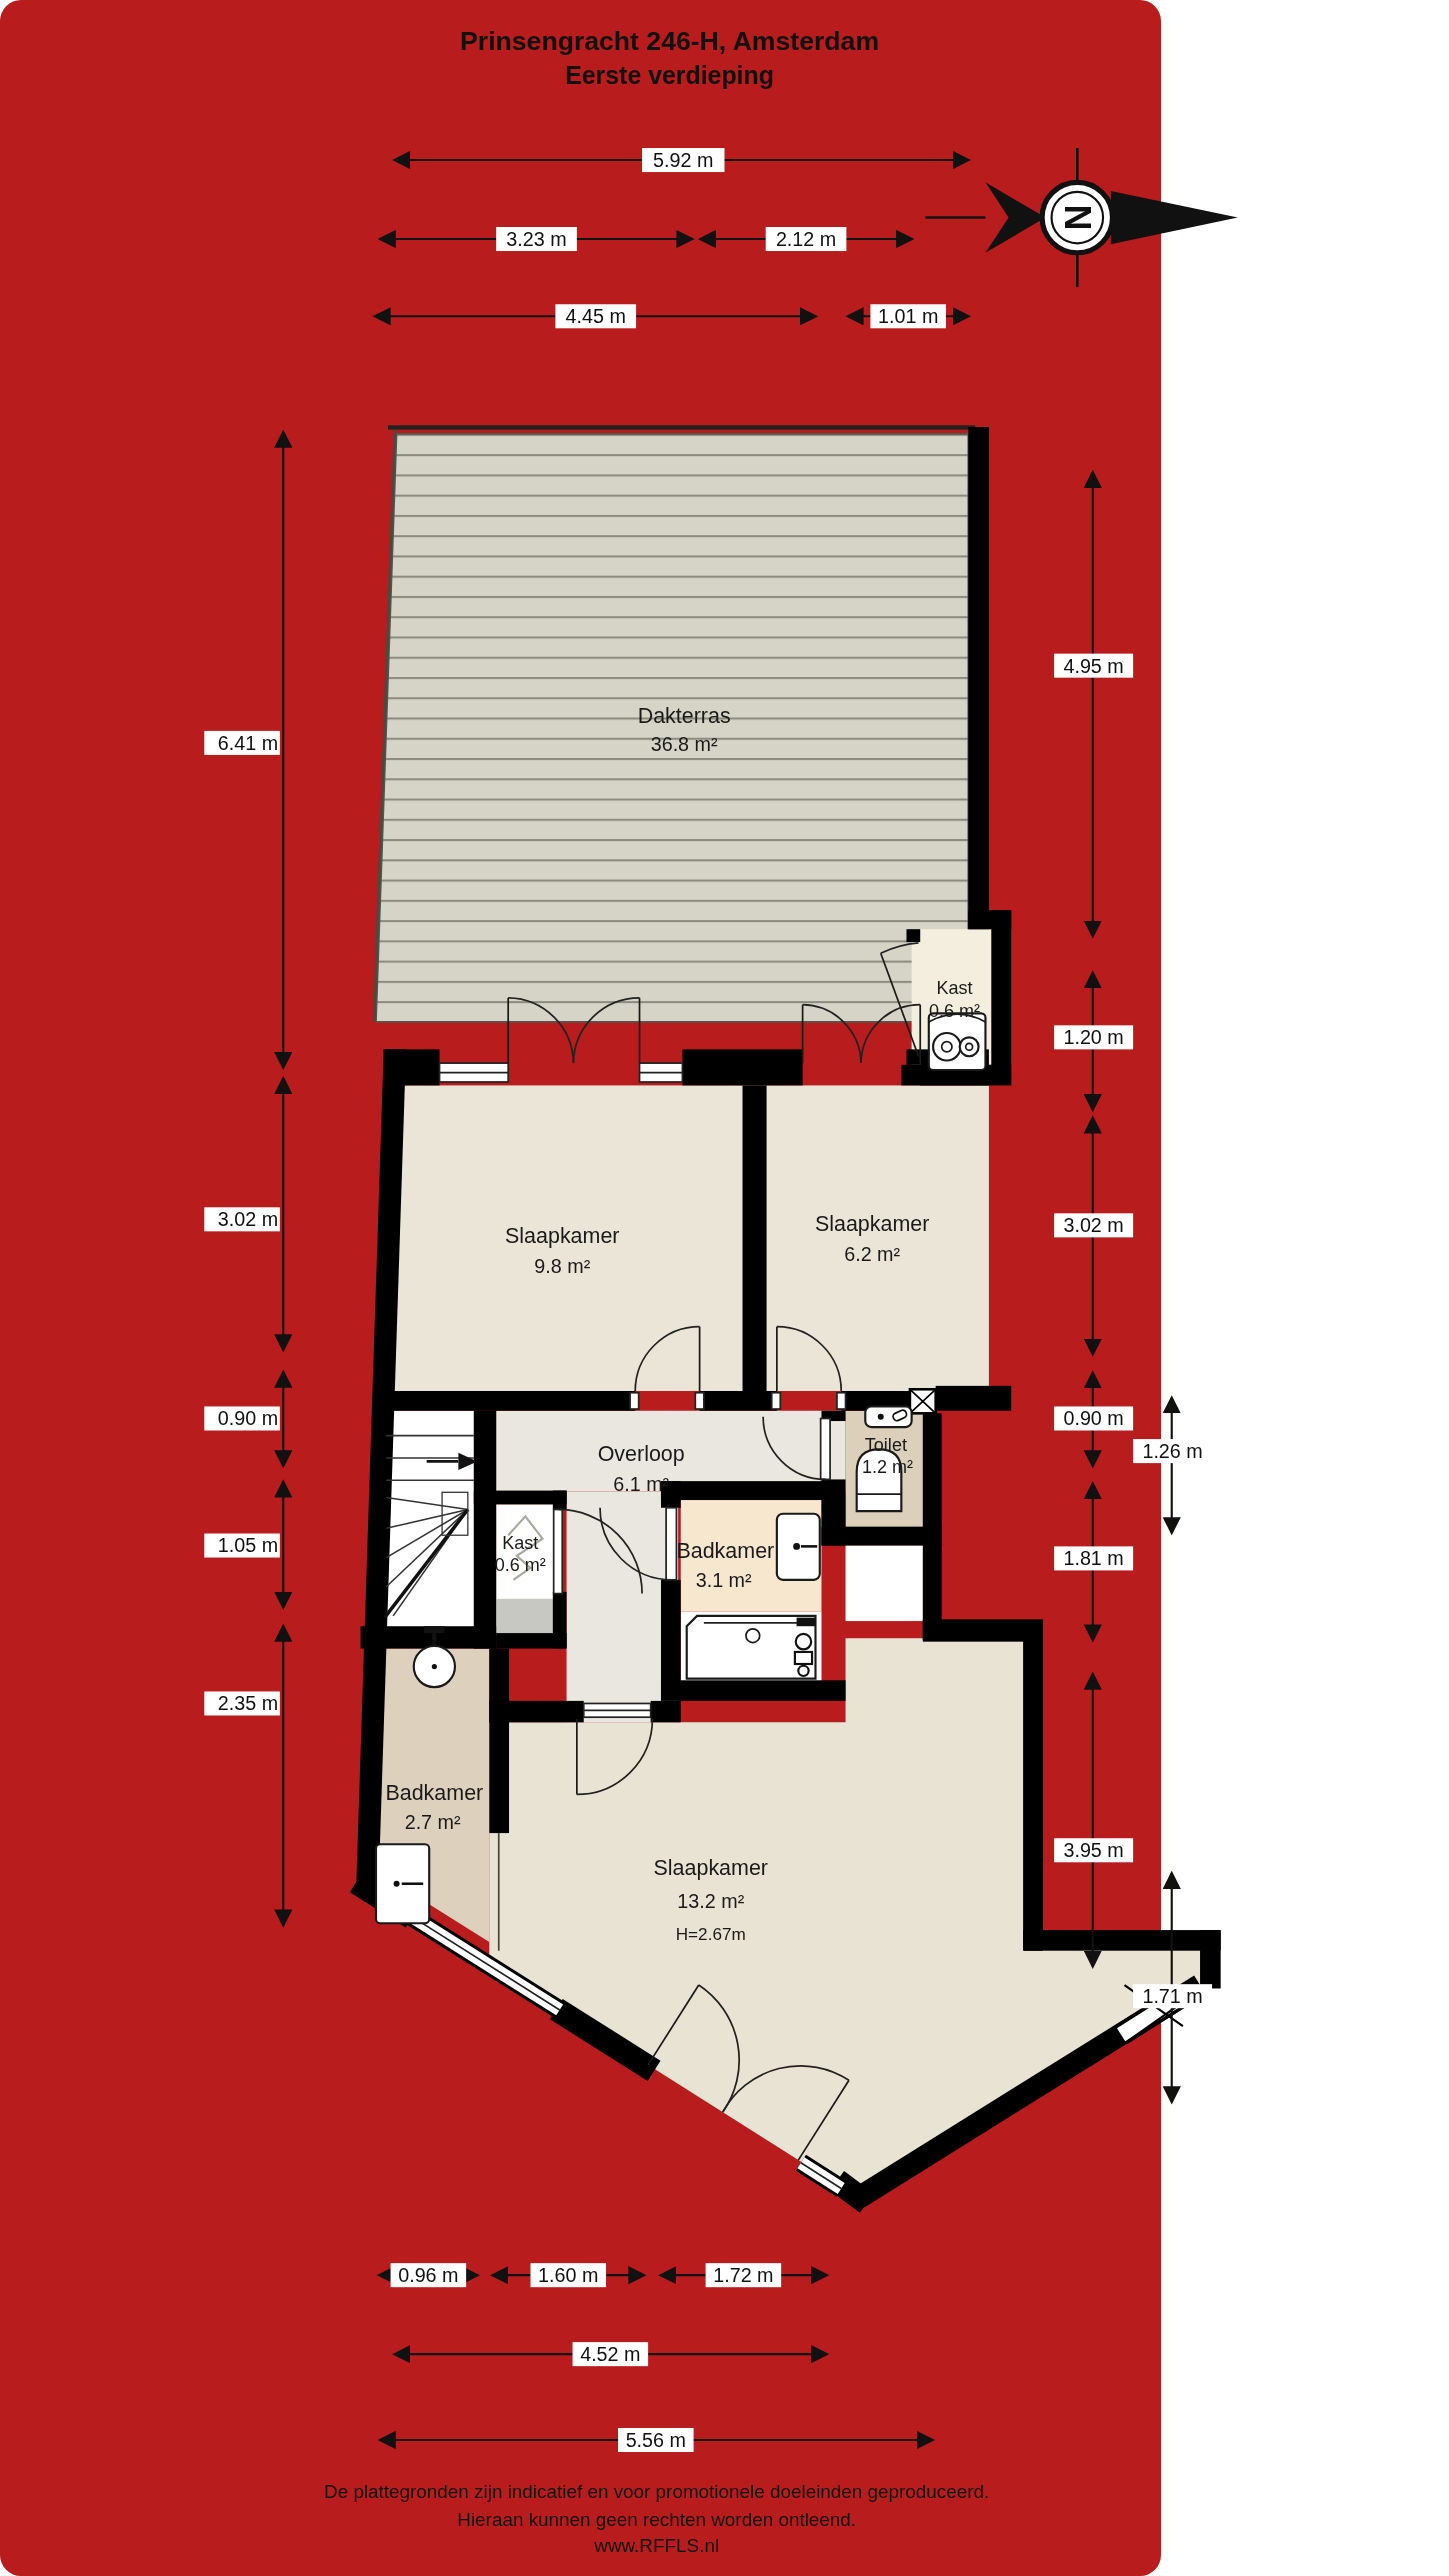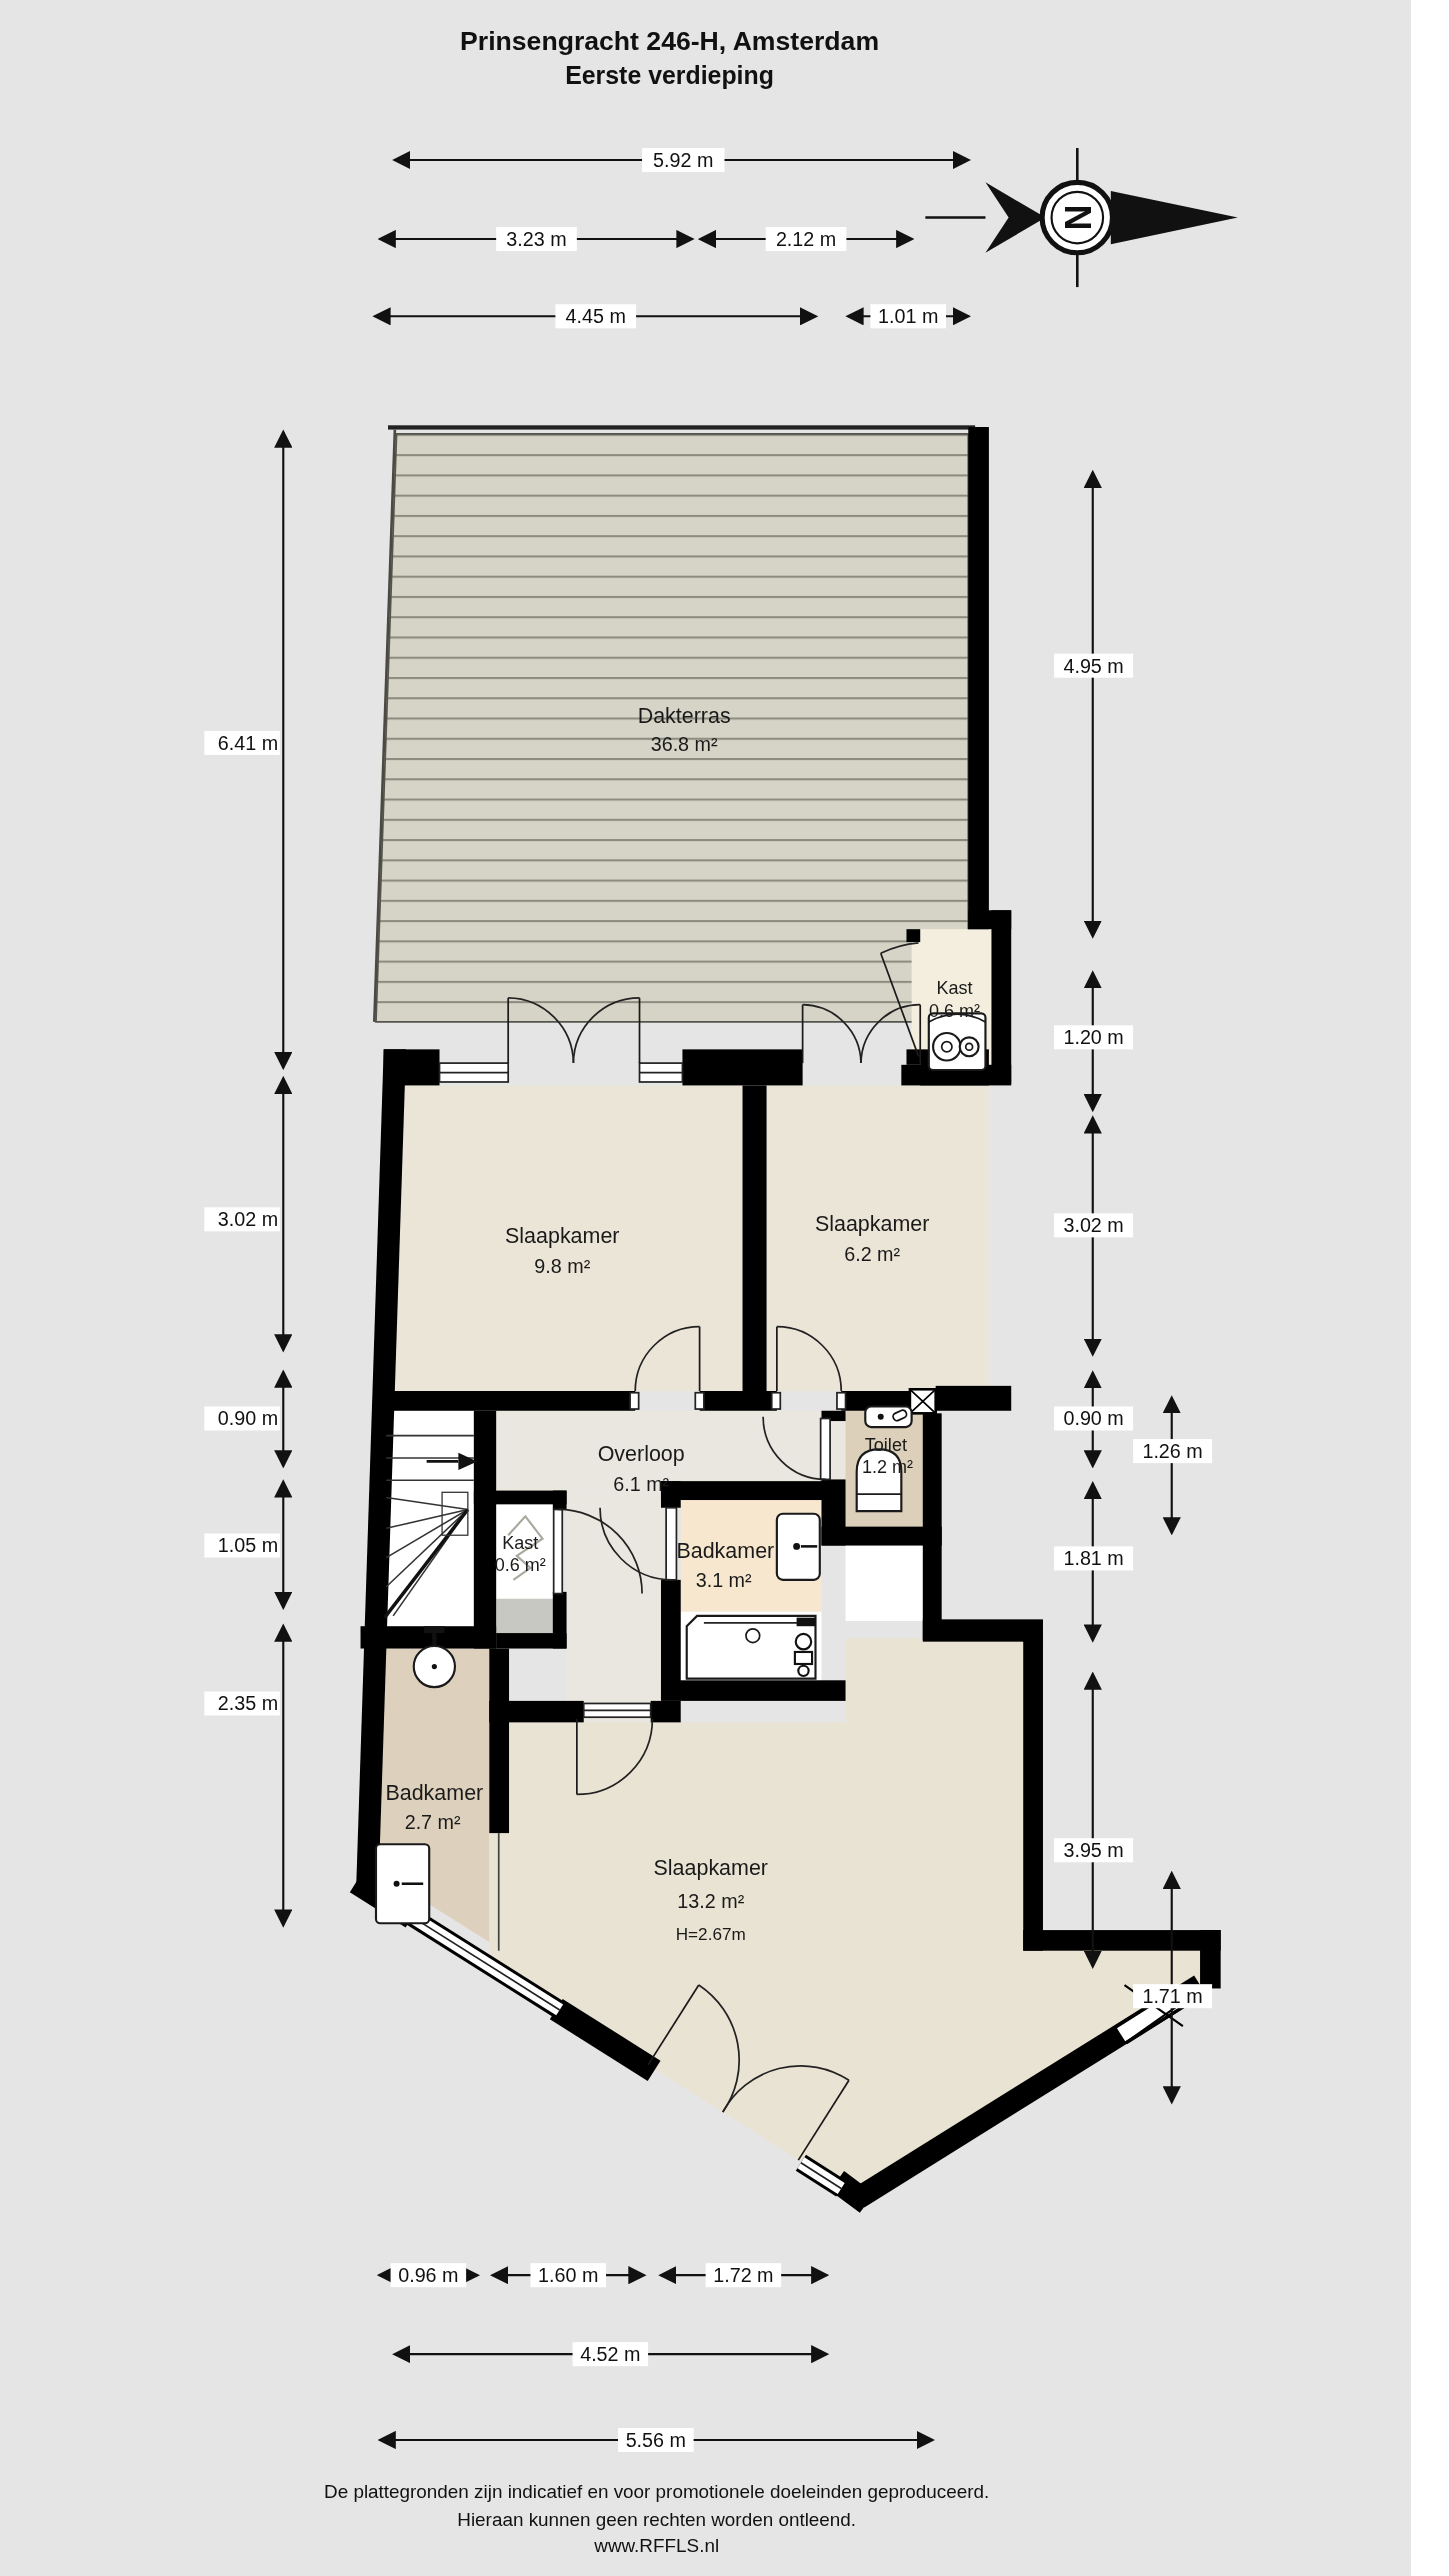--- a/index.html
+++ b/index.html
@@ -1,16 +1,16 @@
 <!DOCTYPE html>
 <html style="font-size:13.7px"><head>
 <meta charset="utf-8">
 <style>
   html,body{margin:0;padding:0;background:#ffffff;}
-  .page{width:1411px;height:2576px;position:relative;background:#e5e5e5;font-family:"Liberation Sans",sans-serif;}
+  .page{width:1161px;height:2576px;position:relative;background:#b91c1c;font-family:"Liberation Sans",sans-serif;border-radius:21px;}
   svg{display:block;}
   .title1{font:bold 31px "Liberation Sans",sans-serif;fill:#111;}
   .title2{font:bold 29px "Liberation Sans",sans-serif;fill:#111;}
   .roomname{font:25px "Liberation Sans",sans-serif;fill:#1a1a1a;}
   .roomarea{font:23px "Liberation Sans",sans-serif;fill:#1a1a1a;}
   .roomsmall{font:21px "Liberation Sans",sans-serif;fill:#1a1a1a;}
   .roomh{font:20px "Liberation Sans",sans-serif;fill:#1a1a1a;}
   .dimtxt{font:23px "Liberation Sans",sans-serif;fill:#111;}
   .foot{font:22px "Liberation Sans",sans-serif;fill:#111;}
   .dimline{stroke:#111;stroke-width:2.5;}

